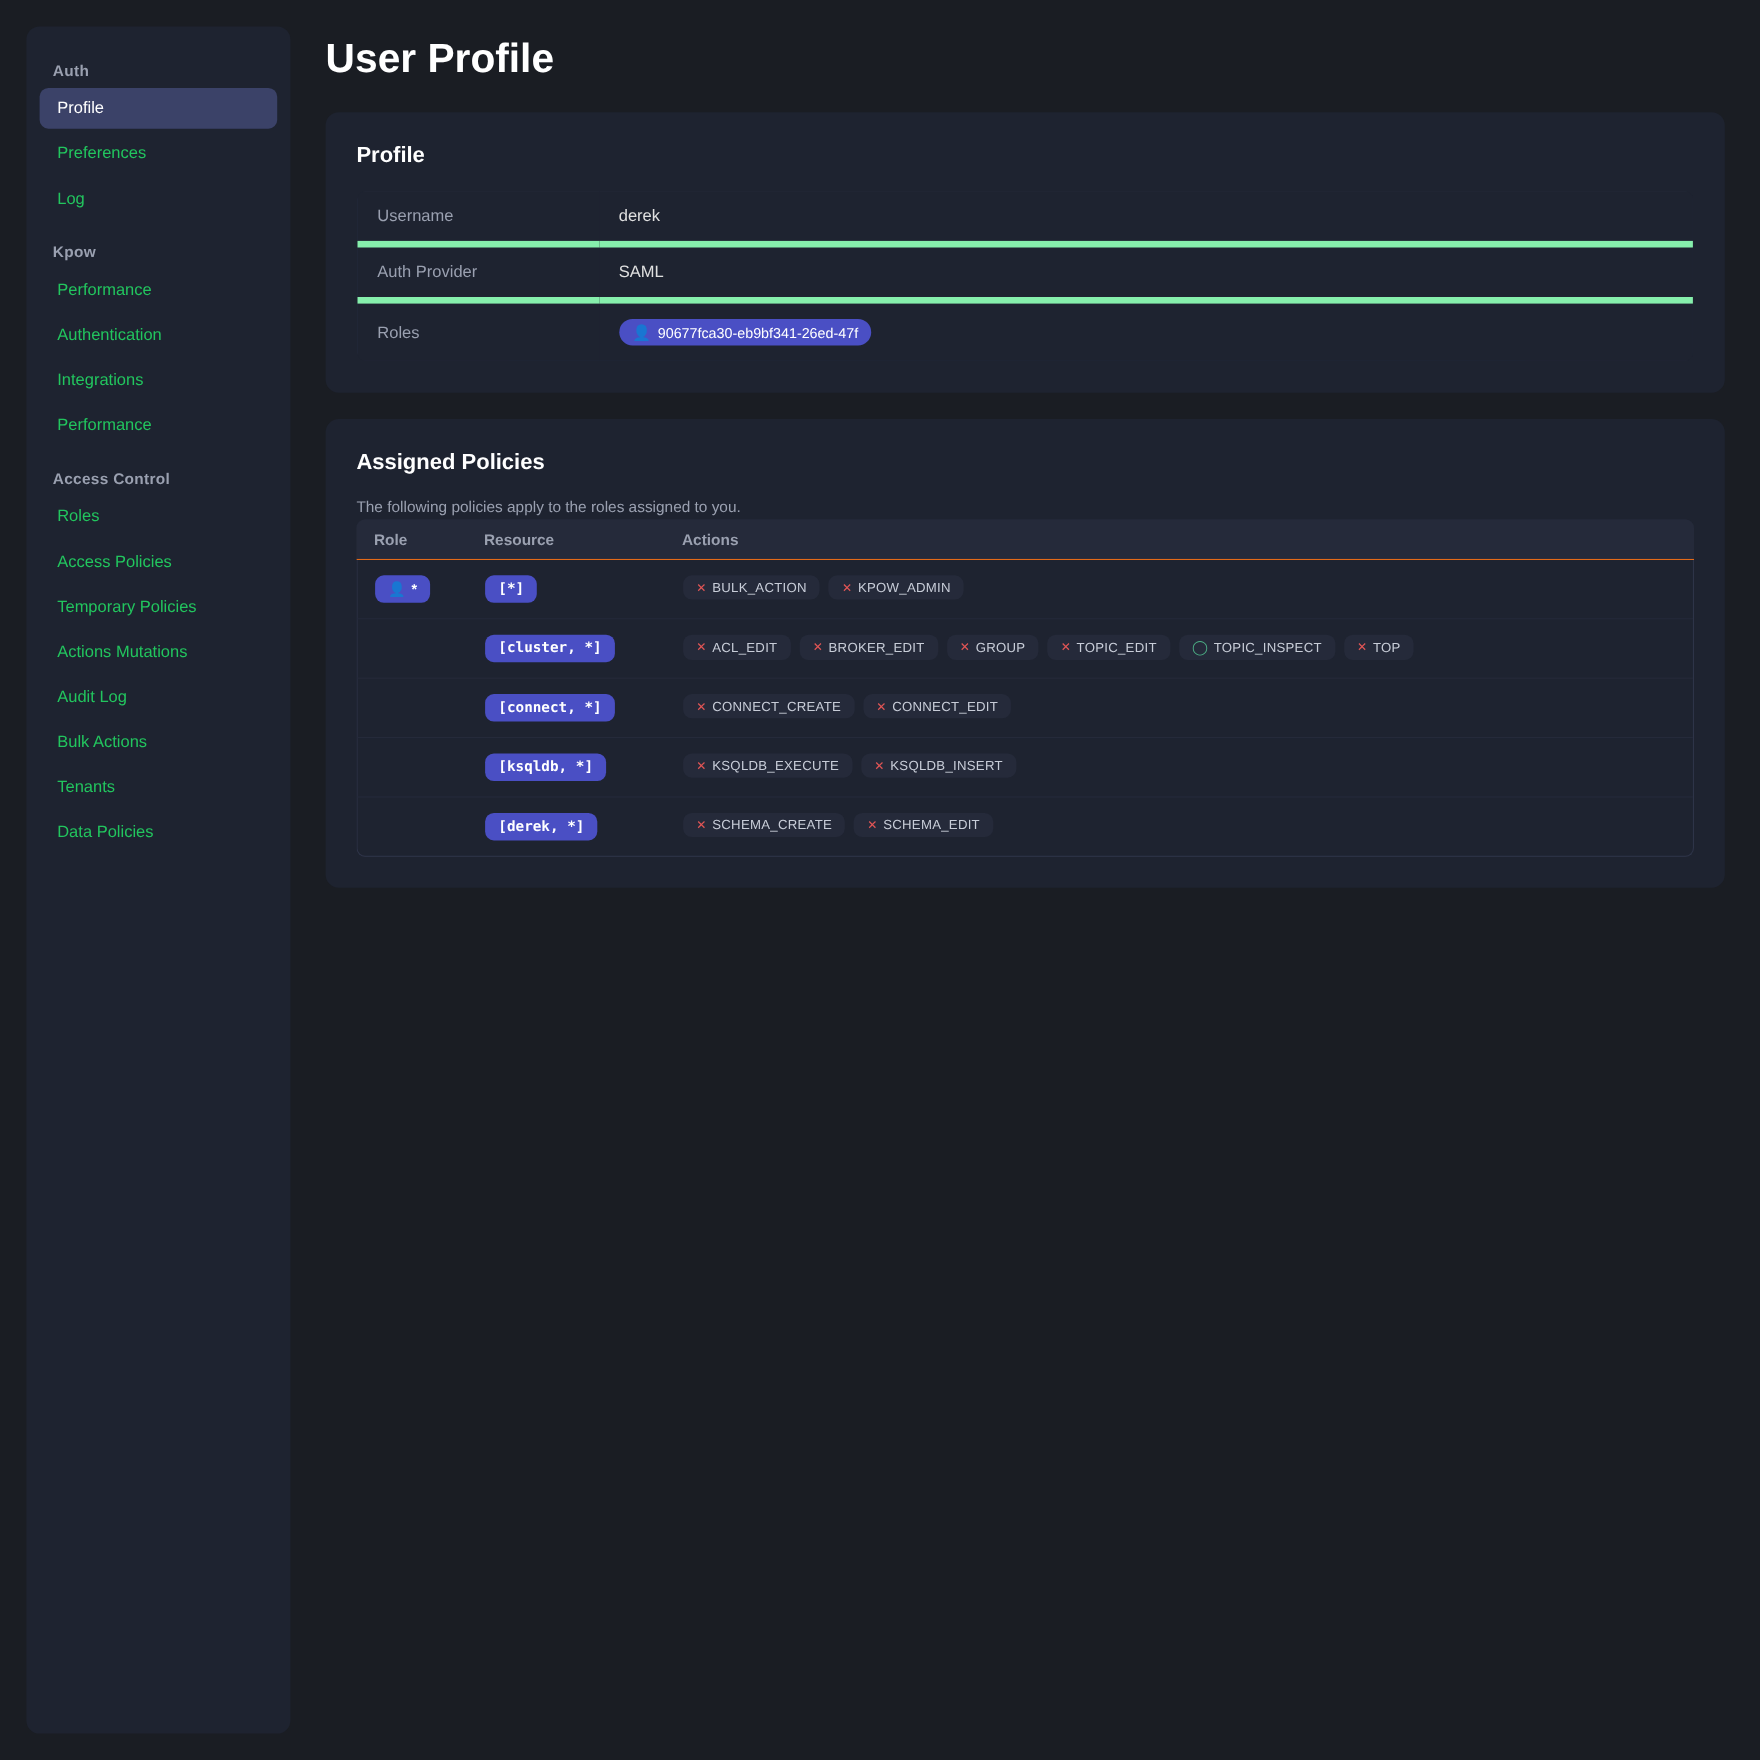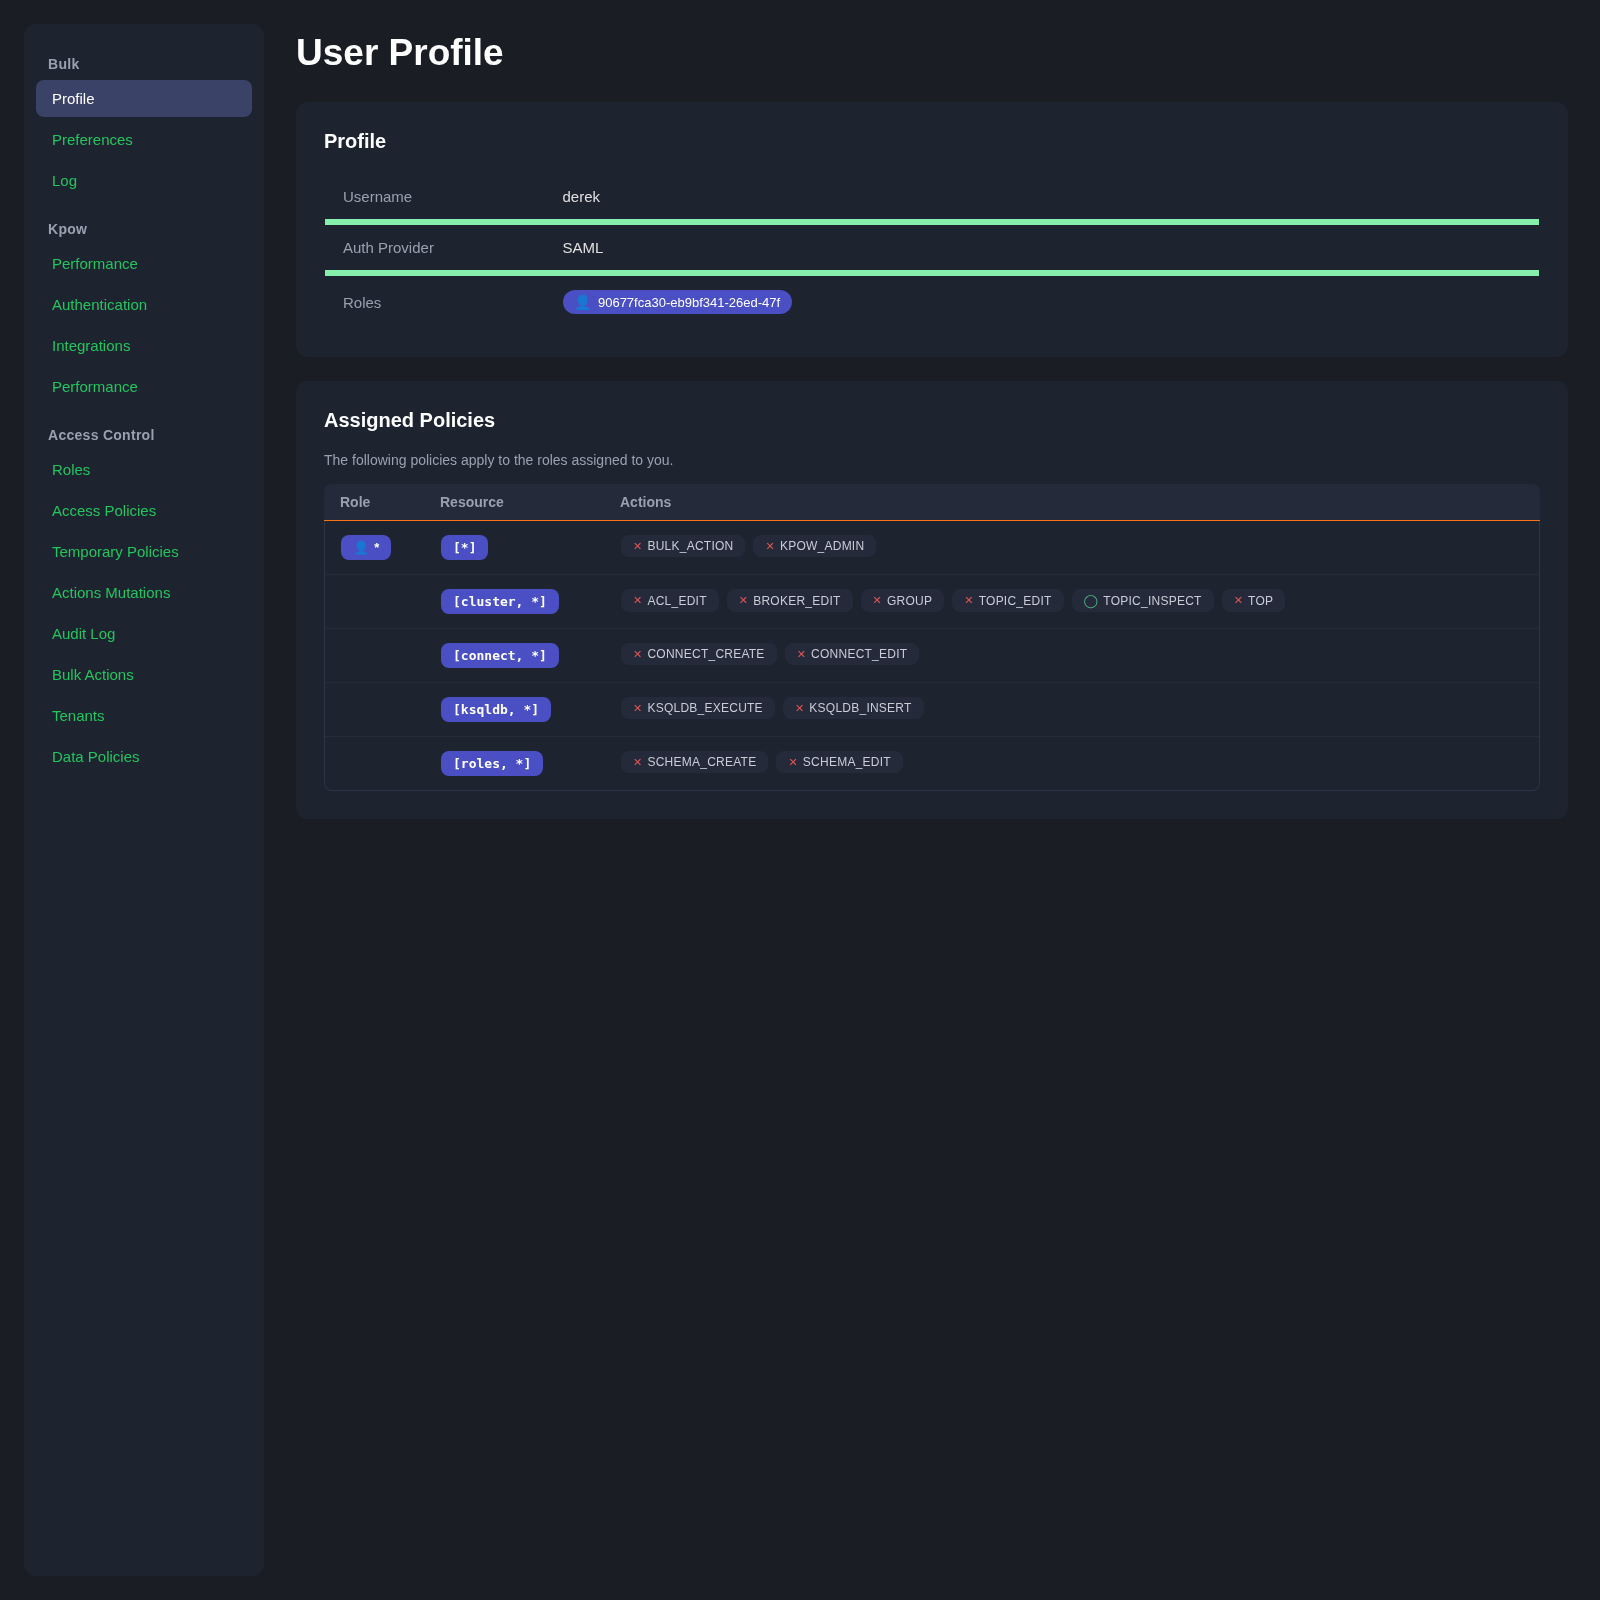--- a/index.html
+++ b/index.html
@@ -110,21 +110,21 @@
       font-size: 13px;
     }
     .role-icon {
       font-size: 14px;
     }
 
     
     .policies-desc {
       font-size: 14px;
       color: #9aa0b0;
-      margin-bottom: 16px;
+      margin-bottom: 4px;
     }
     .policies-table-header {
       display: grid;
       grid-template-columns: 100px 180px 1fr;
       padding: 10px 16px;
       background: #252a3a;
       border-radius: 8px 8px 0 0;
       font-size: 14px;
       color: #9aa0b0;
       font-weight: 600;
@@ -192,21 +192,21 @@
       padding: 5px 12px;
       font-size: 13px;
       font-weight: 600;
     }
   </style>
 </head>
 <body>
 
 <nav class="sidebar">
 
-  <div class="sidebar-section-label">Bulk</div>
+  <div class="sidebar-section-label">Auth</div>
   <div class="sidebar-item active">Profile</div>
   <div class="sidebar-item">Preferences</div>
   <div class="sidebar-item">Log</div>
 
   <div class="sidebar-section-label" style="margin-top:10px;">Kpow</div>
   <div class="sidebar-item">Performance</div>
   <div class="sidebar-item">Authentication</div>
   <div class="sidebar-item">Integrations</div>
   <div class="sidebar-item">Performance</div>
 
@@ -346,21 +346,21 @@
           <span class="action-badge">
             <span class="x-icon">✕</span>
             KSQLDB_INSERT
           </span>
         </div>
       </div>
 
       <div class="policy-row">
         <div></div>
         <div>
-          <span class="resource-badge">[roles, *]</span>
+          <span class="resource-badge">[derek, *]</span>
         </div>
         <div class="actions-list">
           <span class="action-badge">
             <span class="x-icon">✕</span>
             SCHEMA_CREATE
           </span>
           <span class="action-badge">
             <span class="x-icon">✕</span>
             SCHEMA_EDIT
           </span>

